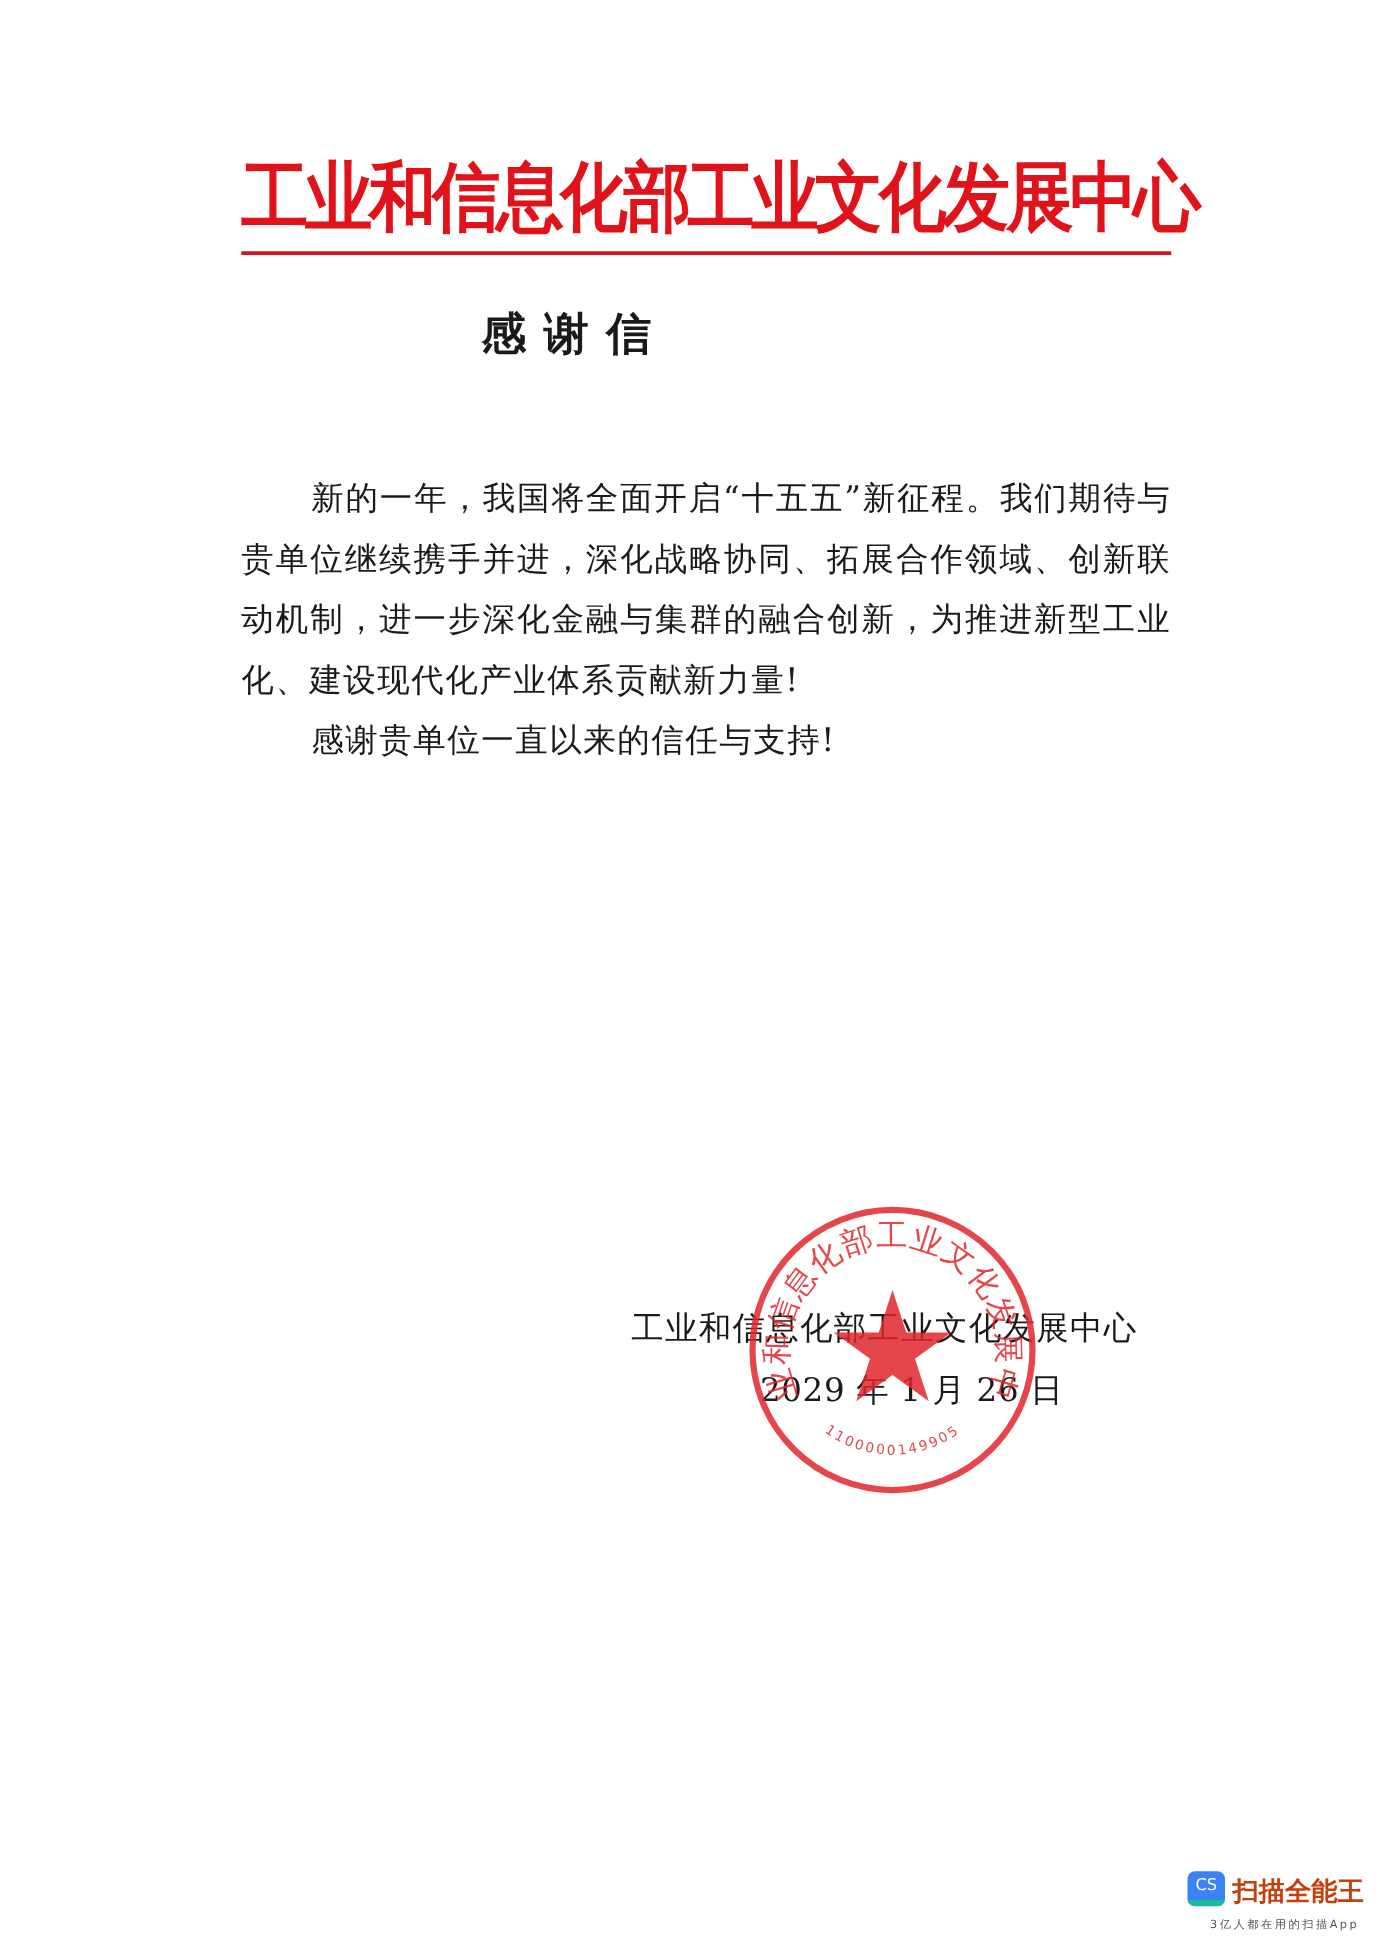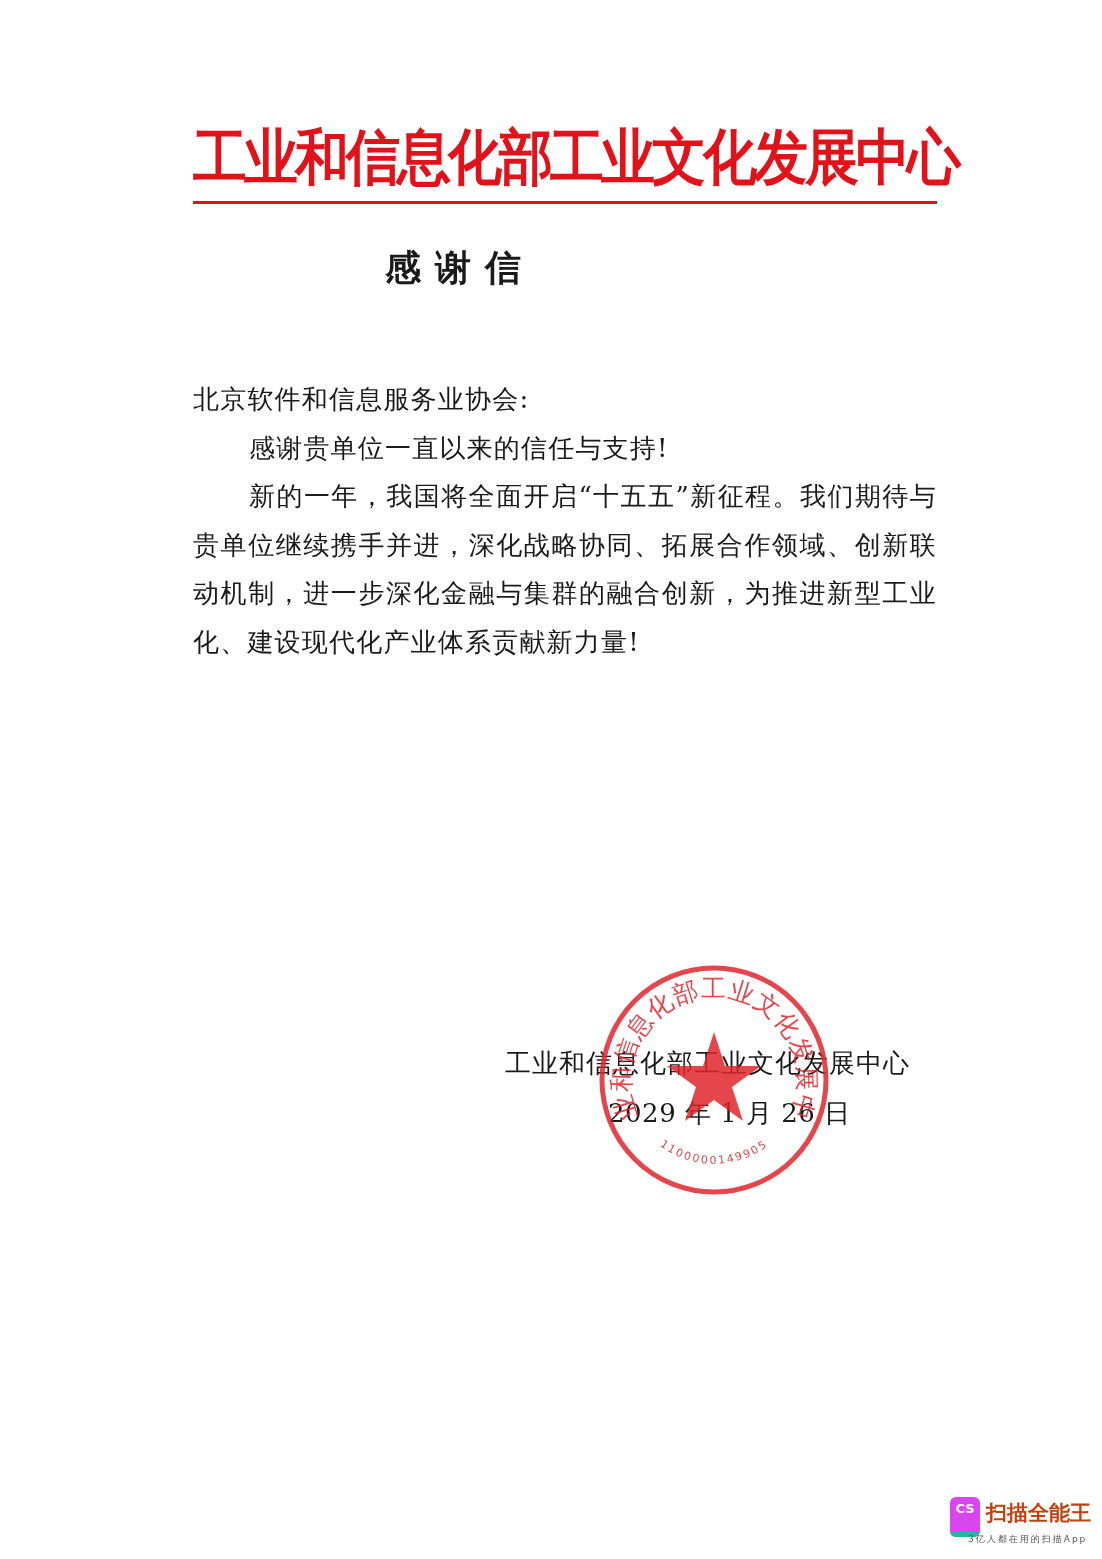--- a/index.html
+++ b/index.html
@@ -16,38 +16,37 @@
   .body { position:absolute; left:193px; top:375px; width:744px; font-size:26px;
     line-height:48.6px; letter-spacing:1.2px; text-align:justify; }
   .body p { margin:0; }
   .indent { text-indent:56px; }
   .salutation { margin-bottom:0; }
   .sig { position:absolute; left:505px; top:1038px; font-size:26px; line-height:50px; letter-spacing:1px; white-space:nowrap; }
   .date { position:absolute; left:608px; top:1088px; font-size:26px; line-height:50px; letter-spacing:0.5px; white-space:nowrap; }
   .seal { position:absolute; left:596px; top:962px; width:236px; height:236px; pointer-events:none; }
   .brand { position:absolute; left:948px; top:1493px; width:140px; height:50px;
     font-family:"DejaVu Sans","Liberation Sans",sans-serif; }
-  .brand .logo { position:absolute; left:2px; top:4px; width:30px; height:40px; border-radius:6px;
-    background:#d946ef; color:#fff; font-size:13px; font-weight:bold; text-align:center; line-height:24px; overflow:hidden; }
+  .brand .logo { position:absolute; left:2px; top:4px; width:30px; height:28px; border-radius:6px;
+    background:#3b82f6; color:#fff; font-size:13px; font-weight:normal; text-align:center; line-height:24px; overflow:hidden; }
   .brand .logo::after { content:""; position:absolute; left:0; right:0; bottom:0; height:5px; background:#19bc9c; }
   .brand .name { position:absolute; left:38px; top:6px; font-size:21px; font-weight:bold; color:#c2410c; white-space:nowrap; }
   .brand .tag { position:absolute; left:4px; top:40px; font-size:9px; color:#555; letter-spacing:2px; white-space:nowrap;margin-left:16px; }
 </style>
 </head>
 <body>
 
 <div class="letterhead">工业和信息化部工业文化发展中心</div>
 <div class="rule"></div>
 
 <div class="title">感谢信</div>
 
 <div class="body">
-  <p class="salutation">北京软件和信息服务业协会:</p>
+  <p class="indent">新的一年，我国将全面开启“十五五”新征程。我们期待与贵单位继续携手并进，深化战略协同、拓展合作领域、创新联动机制，进一步深化金融与集群的融合创新，为推进新型工业化、建设现代化产业体系贡献新力量!</p>
   <p class="indent">感谢贵单位一直以来的信任与支持!</p>
-  <p class="indent">新的一年，我国将全面开启“十五五”新征程。我们期待与贵单位继续携手并进，深化战略协同、拓展合作领域、创新联动机制，进一步深化金融与集群的融合创新，为推进新型工业化、建设现代化产业体系贡献新力量!</p>
 </div>
 
 <div class="sig">工业和信息化部工业文化发展中心</div>
 <div class="date">2029 年 1 月 26 日</div>
 
 <svg class="seal" viewBox="0 0 236 236" xmlns="http://www.w3.org/2000/svg">
   <defs>
     <path id="sealArc" d="M 40 150 A 84 84 0 1 1 196 150"></path>
     <path id="codeArc" d="M 42 160 A 90 90 0 0 0 194 160"></path>
   </defs>

